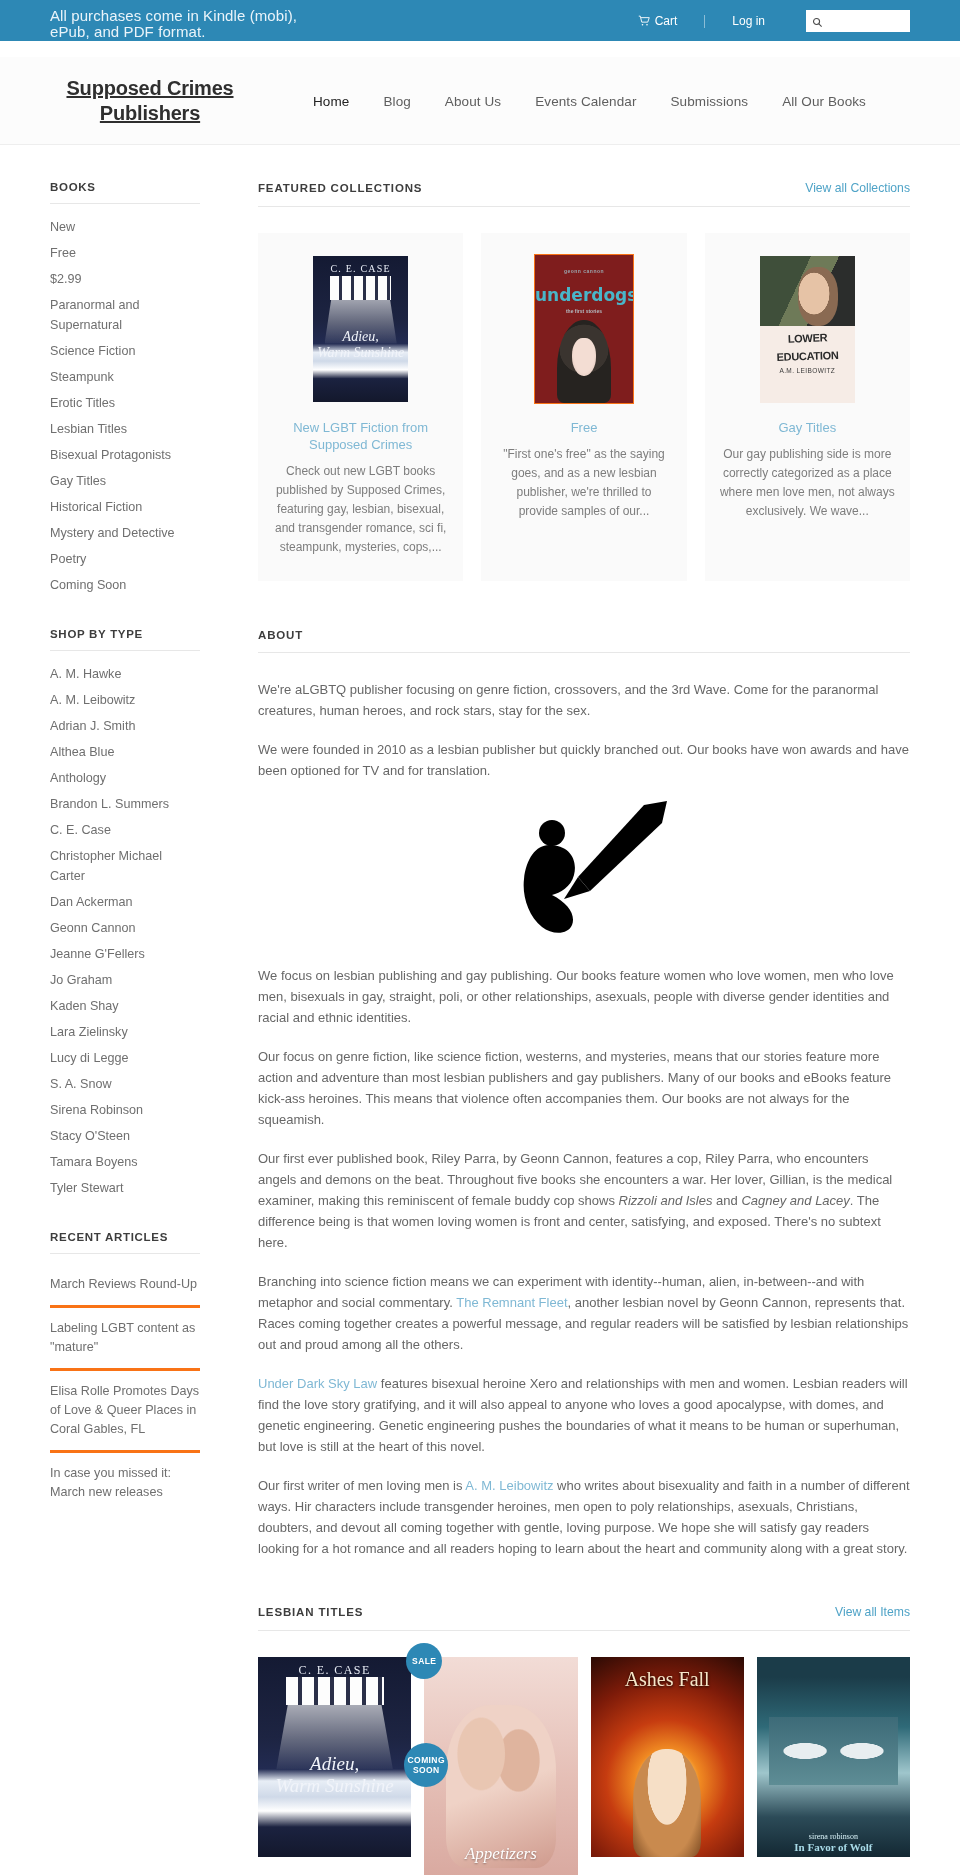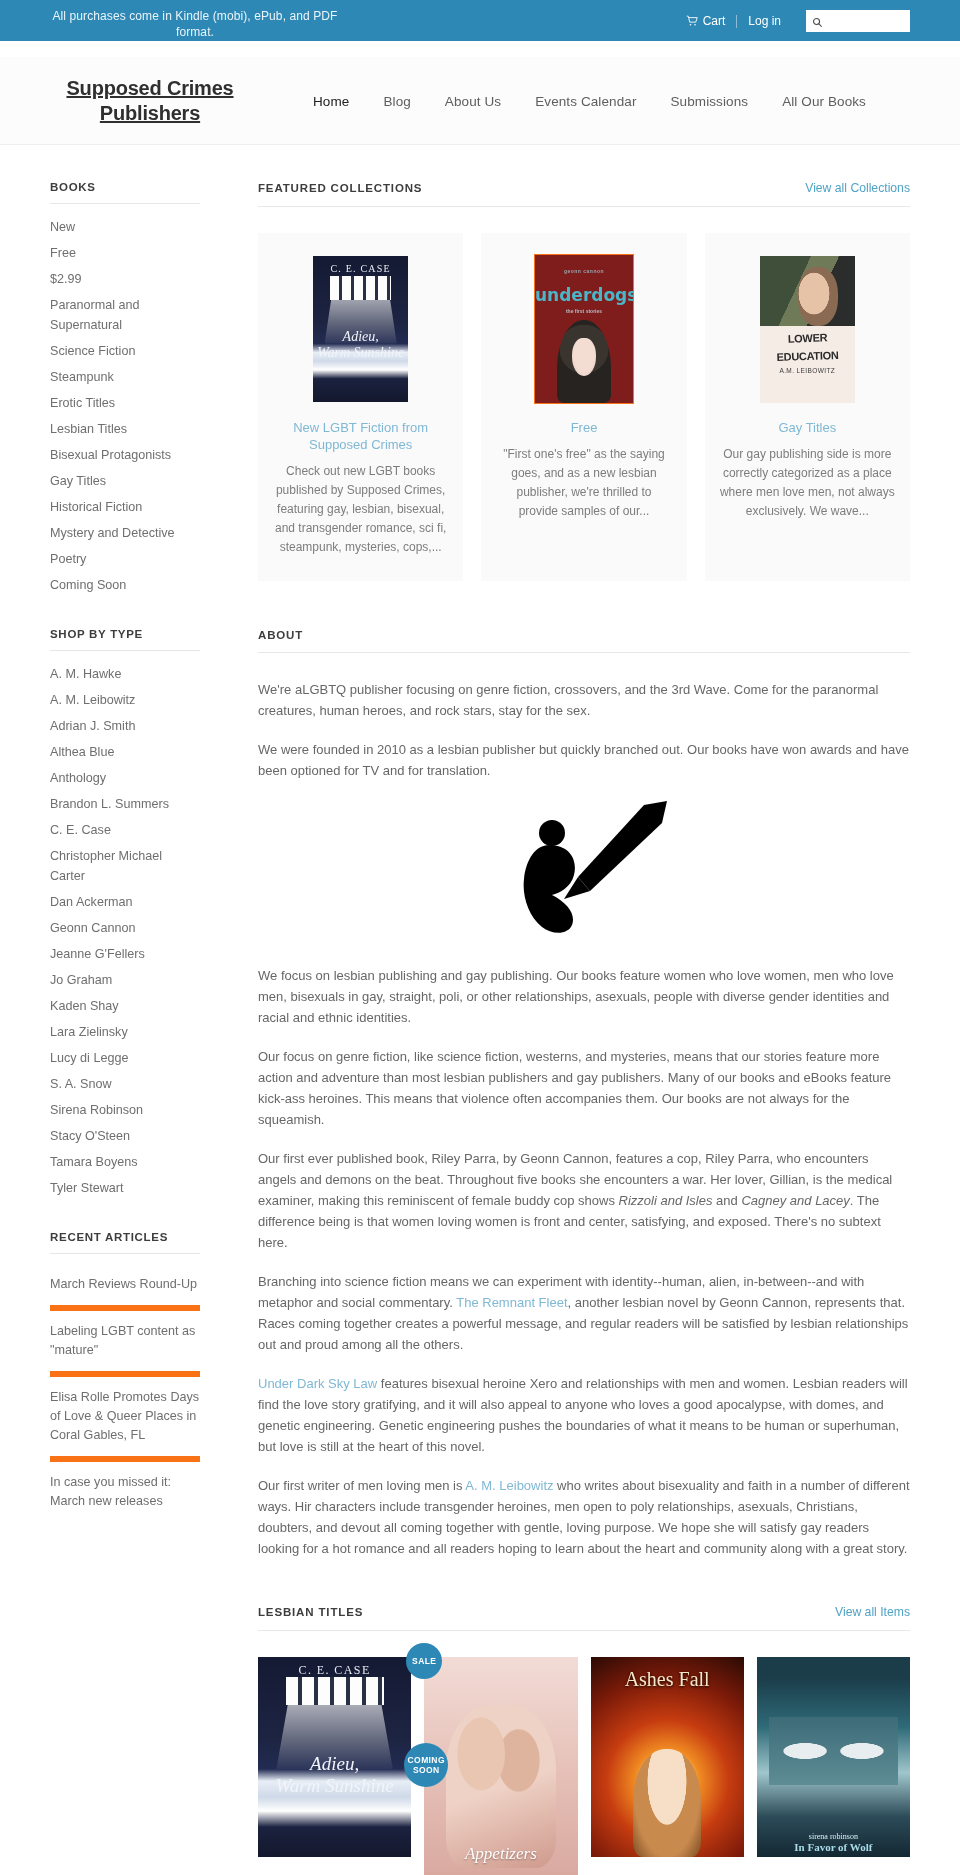--- a/index.html
+++ b/index.html
@@ -24,31 +24,30 @@
   .topbar-inner {
     width: 860px;
     margin: 0 auto;
     height: 41px;
     display: flex;
     align-items: flex-start;
     justify-content: space-between;
     padding-top: 8px;
   }
   .announce {
-    font-size: 12px;
+    font-size: 15px;
     line-height: 16px;
     max-width: 290px;
     color: #eaf4fa;
     letter-spacing: .1px;
-    text-align: center;
   }
   .topright {
     display: flex;
     align-items: center;
-    gap: 0;
+    gap: 16px;
     margin-top: 2px;
   }
   .cart-link, .login-link {
     color: #ffffff;
     font-size: 12px;
     text-decoration: none;
     display: inline-flex;
     align-items: center;
     gap: 5px;
     padding: 0 11px;
@@ -144,21 +143,21 @@
   .side-list li { margin-bottom: 0; }
   .side-list a {
     display: block;
     color: #6f6f6f;
     text-decoration: none;
     font-size: 12.6px;
     line-height: 20px;
     padding: 3px 0;
   }
   .articles-list { list-style:none; margin:0; padding:0; }
-  .articles-list li { border-bottom: 6px solid #f97316; }
+  .articles-list li { border-bottom: 3px solid #f97316; }
   .articles-list li:last-child { border-bottom: none; }
   .articles-list a {
     display:block;
     color: #6f6f6f;
     text-decoration: none;
     font-size: 12.6px;
     line-height: 19px;
     padding: 11px 0;
   }
 

